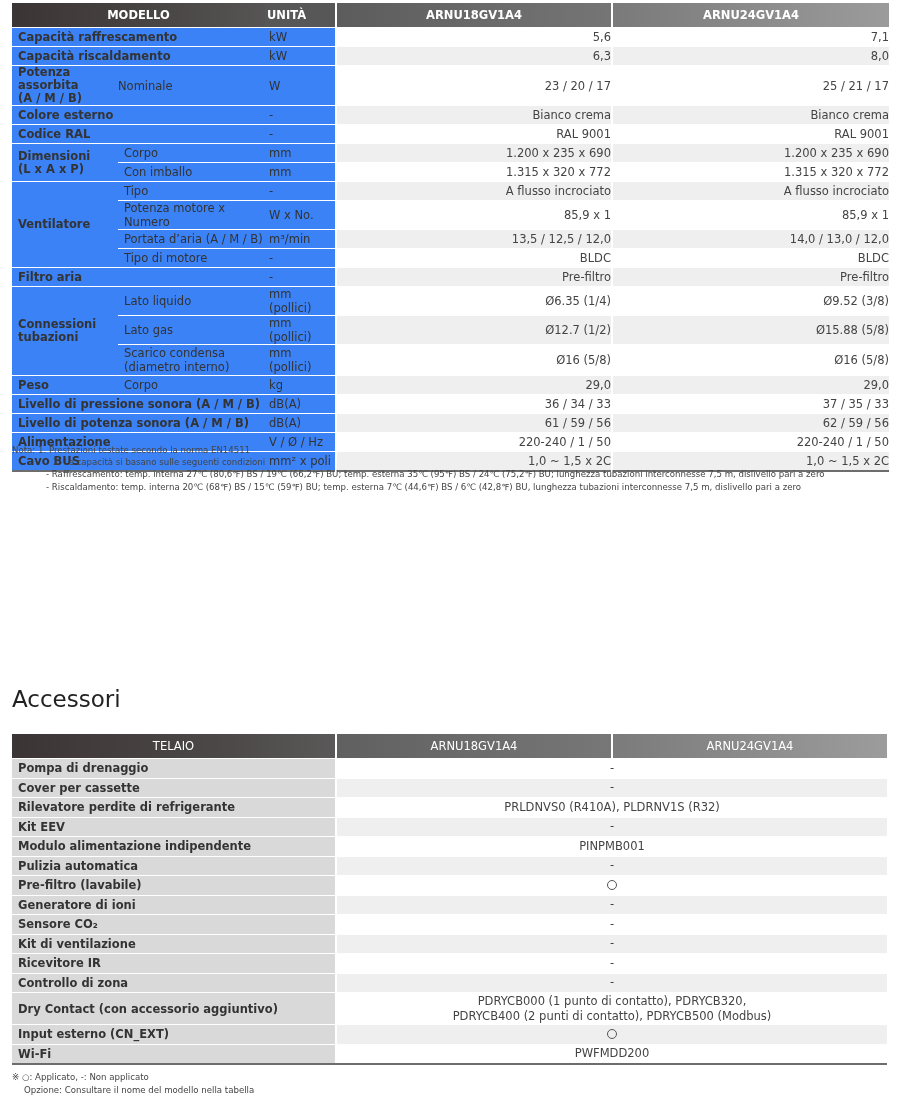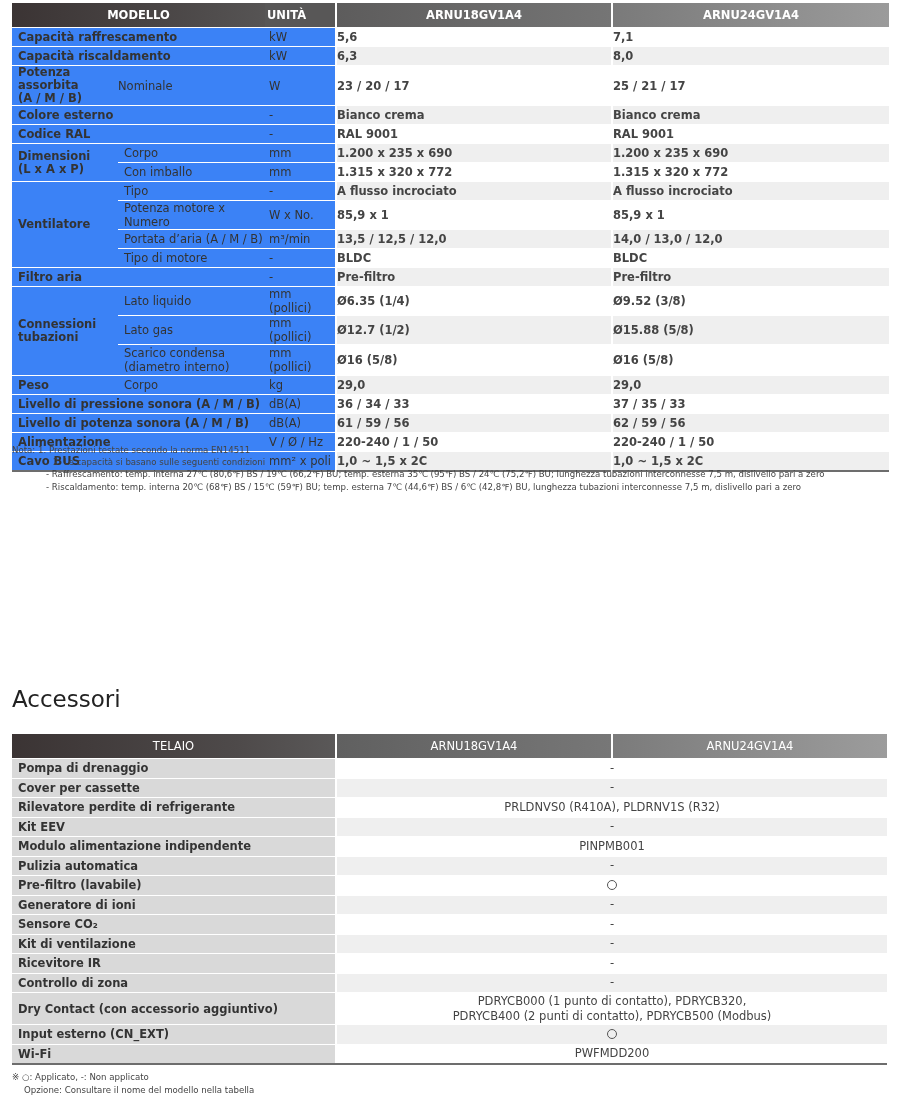--- a/index.html
+++ b/index.html
@@ -23,21 +23,21 @@
   .hdr .h-model { background:linear-gradient(90deg,#3b3434 0%,#4a4646 60%,#565454 100%); text-align:center; }
   .hdr .h-unit  { background:#585757; text-align:left; padding-left:2px; }
   .hdr .h-m1 { background:linear-gradient(90deg,#5d5c5c,#757575); text-align:center; }
   .hdr .h-m2 { background:linear-gradient(90deg,#7a7a7a,#9b9b9b); text-align:center; }
   .hdr .gapcell, .gapcell { background:#fff; }
 
   .lab { background:#3b82f6; font-size:11.5px; color:#333; border-top:1px solid #fff; }
   .lab.b { font-weight:bold; padding-left:6px; line-height:13px; }
   .lab.s { padding-left:6px; }
   .lab.u { padding-left:4px; }
-  .val { font-size:11.5px; text-align:left; color:#444; border-top:1px solid #fff;font-weight:bold; }
+  .val { font-size:11.5px; text-align:right; color:#444; border-top:1px solid #fff; }
   .val.alt { background:#efefef; }
   .val.wht { background:#fff; }
   .r18 td { height:18px; }
   .r28 td { height:28px; }
   .r30 td { height:30px; }
   .bottomrow td.lab, .bottomrow td.val { border-bottom:2px solid #6d6d6d; }
 
   
   #notes { position:absolute; left:12px; top:444px; font-size:8.6px; color:#444; line-height:12.2px; }
   #notes .l1 { }

